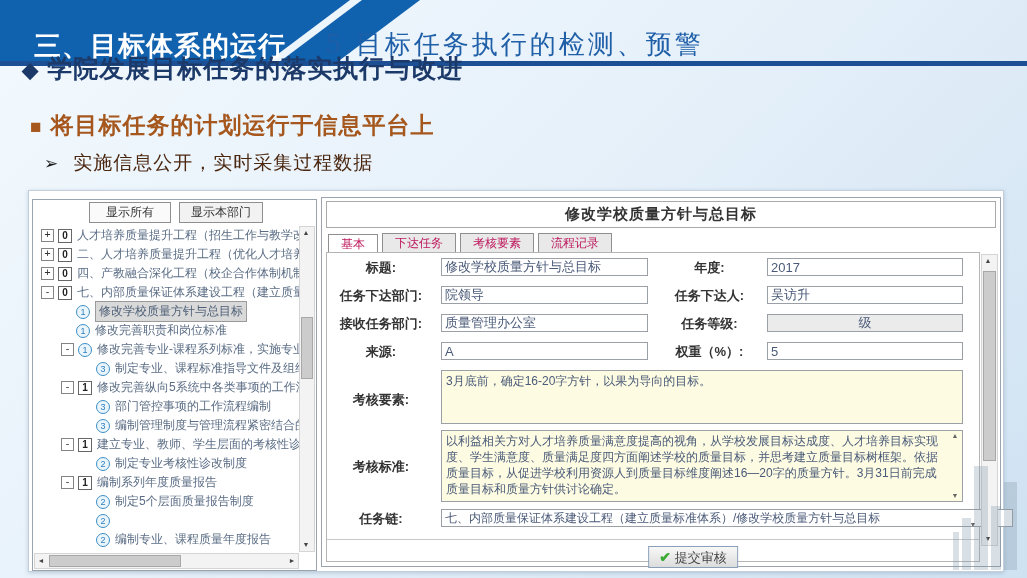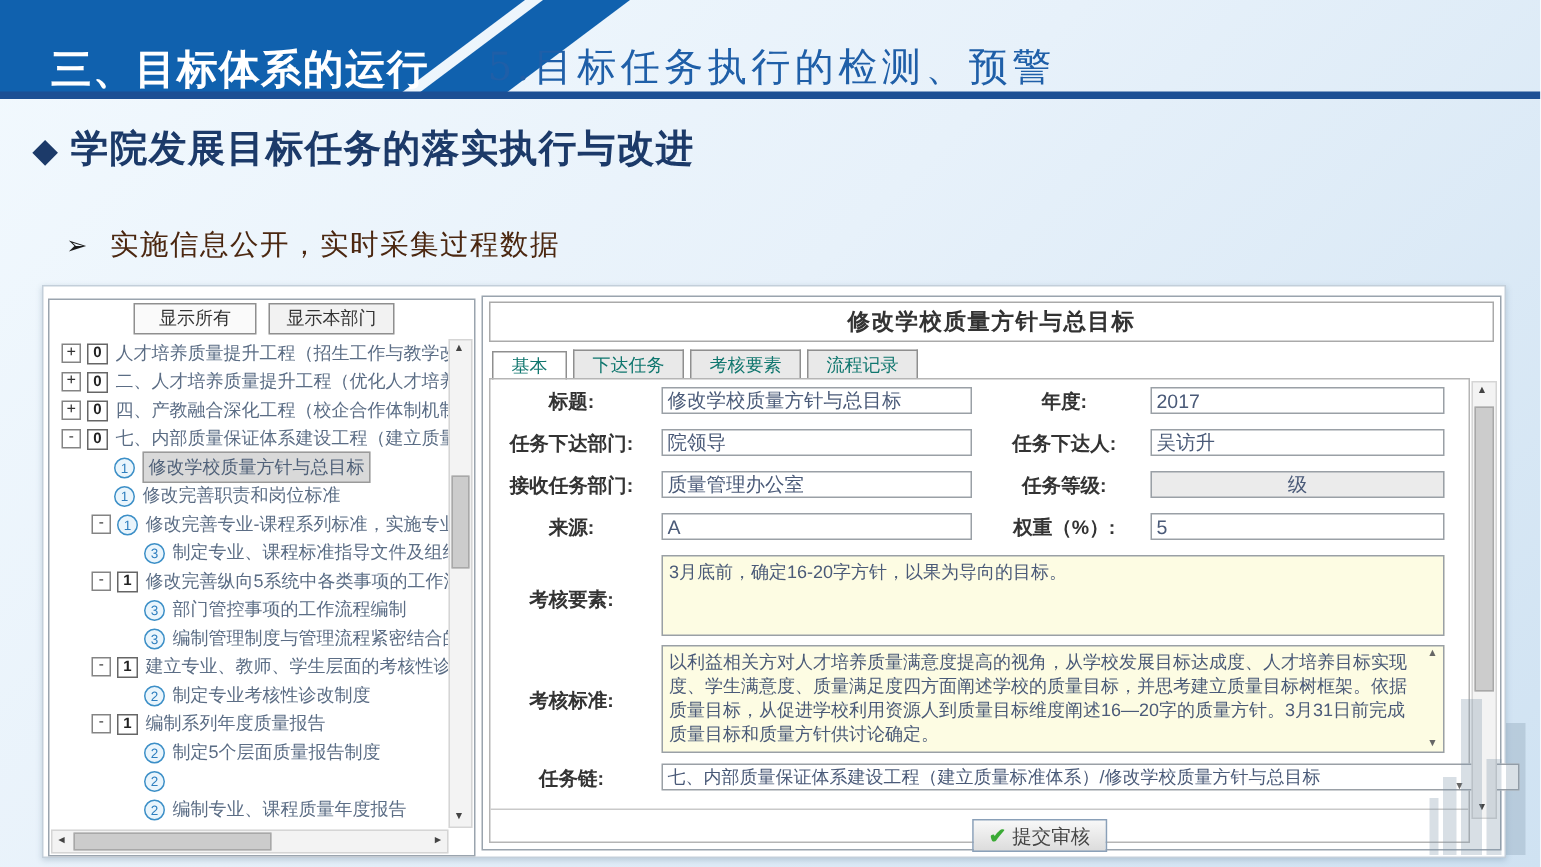--- a/index.html
+++ b/index.html
@@ -8,21 +8,21 @@
     background:linear-gradient(135deg,#f2f9fe 0%,#e7f1fa 45%,#cfe2f2 100%);}
   
   .banner-main,.banner-tail{position:absolute;left:0;top:0;width:420px;height:66px;background:#1061ae;}
   .banner-main{clip-path:polygon(0 0,350px 0,262px 66px,0 66px);}
   .banner-tail{clip-path:polygon(362px 0,420px 0,332px 66px,274px 66px);}
   .banner-title{position:absolute;left:34px;top:28px;color:#ffffff;font-size:27px;font-weight:bold;letter-spacing:1px;}
   .banner-subtitle{position:absolute;left:325px;top:27px;color:#1f5fa8;font-size:26px;letter-spacing:3px;
     font-family:"DejaVu Serif",serif;}
   .accent-line{position:absolute;left:0;top:61px;width:1027px;height:5px;background:#1c4f94;}
   
-  .h1{position:absolute;left:22px;top:82px;font-size:25px;font-weight:bold;color:#1c3a69;letter-spacing:1px;}
+  .h1{position:absolute;left:22px;top:52px;font-size:25px;font-weight:bold;color:#1c3a69;letter-spacing:1px;}
   .h1 .dm{font-size:21px;margin-right:8px;}
   .h2{position:absolute;left:30px;top:110px;font-size:23px;font-weight:bold;color:#a5571d;letter-spacing:1px;}
   .h2 .sq{font-size:19px;margin-right:8px;}
   .blt{position:absolute;left:44px;top:150px;font-size:19px;color:#4b2710;letter-spacing:1px;}
   .blt .ar{color:#1a1a1a;margin-right:14px;font-size:17px;}
   
   .shot{position:absolute;left:28px;top:190px;width:974px;height:380px;background:#ffffff;
     border:1px solid #c3cfda;box-shadow:0 1px 4px rgba(60,90,120,.25);}
   
   .tree{position:absolute;left:3px;top:8px;width:283px;height:370px;border:1px solid #9aa4ae;background:#fff;}
@@ -47,21 +47,21 @@
   .sb-arrow{position:absolute;font-size:7px;color:#444;width:12px;text-align:center;line-height:12px;}
   .vsb .up{top:0;} .vsb .dn{bottom:0;}
   .hsb .lf{left:0;top:1px;} .hsb .rt{right:0;top:1px;}
   .vsb .thumb{position:absolute;left:1px;width:10px;background:#cccccc;border:1px solid #a8a8a8;}
   .hsb .thumb{position:absolute;top:1px;height:10px;background:#cccccc;border:1px solid #a8a8a8;}
   
   .form{position:absolute;left:292px;top:6px;width:678px;height:368px;background:#fff;border:1px solid #9aa4ae;}
   .ftitle{position:absolute;left:4px;top:3px;right:4px;height:25px;line-height:25px;border:1px solid #aaa;
     text-align:center;font-size:15px;font-weight:bold;color:#333;font-family:"DejaVu Serif",serif;letter-spacing:1px;}
   .ftabs{position:absolute;left:6px;top:35px;height:20px;}
-  .ftab{display:inline-block;height:18px;line-height:18px;padding:0 12px;margin-right:4px;font-size:12px;color:#0f766e;
+  .ftab{display:inline-block;height:18px;line-height:18px;padding:0 12px;margin-right:4px;font-size:12px;color:#be185d;
     background:#e9e9e9;border:1px solid #8f8f8f;border-bottom:none;}
   .ftab.active{background:#ffffff;position:relative;top:1px;}
   .fbody{position:absolute;left:4px;top:54px;right:20px;bottom:4px;border:1px solid #b5b5b5;}
   .frow{position:absolute;height:20px;line-height:20px;}
   .flabel{position:absolute;text-align:center;font-size:13px;font-weight:bold;color:#333;}
   .finput{position:absolute;height:18px;border:1px solid #9aa0a6;background:#fff;color:#4a5a78;font-size:13px;
     padding:0 3px;font-family:"Liberation Sans",sans-serif;box-sizing:border-box;}
   .finput.grey{background:#ebebeb;text-align:center;}
   .ftext{position:absolute;border:1px solid #9aa0a6;background:#fdfce3;color:#4a5a78;font-size:12px;line-height:16px;
     padding:2px 14px 2px 4px;font-family:"Liberation Sans",sans-serif;box-sizing:border-box;resize:none;overflow:hidden;}
@@ -83,20 +83,23 @@
 
   <div class="banner-main"></div>
   <div class="banner-tail"></div>
   <div class="banner-title">三、目标体系的运行</div>
   <div class="banner-subtitle">5.目标任务执行的检测、预警</div>
   <div class="accent-line"></div>
 
   <div class="h1">
     <span class="dm">◆</span><span>学院发展目标任务的落实执行与改进</span>
   </div>
+  <div class="h2">
+    <span class="sq">■</span><span>将目标任务的计划运行于信息平台上</span>
+  </div>
   <div class="blt">
     <span class="ar">➢</span><span>实施信息公开，实时采集过程数据</span>
   </div>
 
   <div class="shot">
 
     <div class="tree">
       <div class="tree-tabs">
         <div class="ttab t0">显示所有</div>
         <div class="ttab t1">显示本部门</div>

